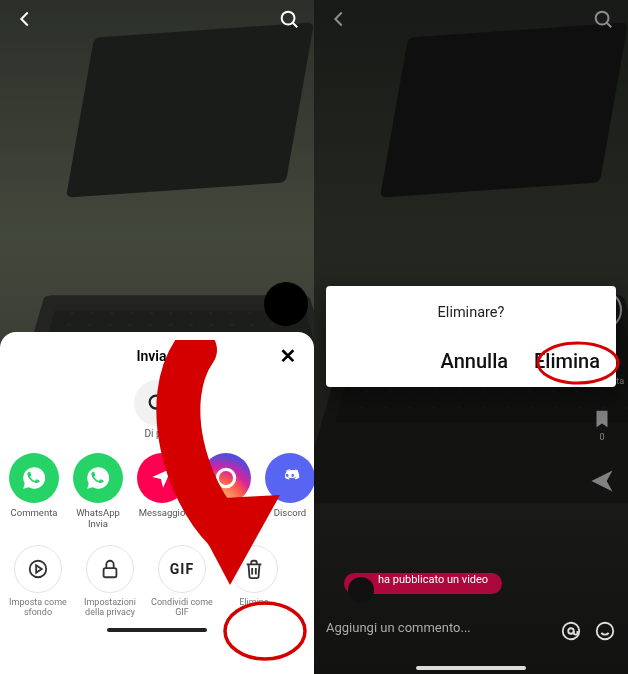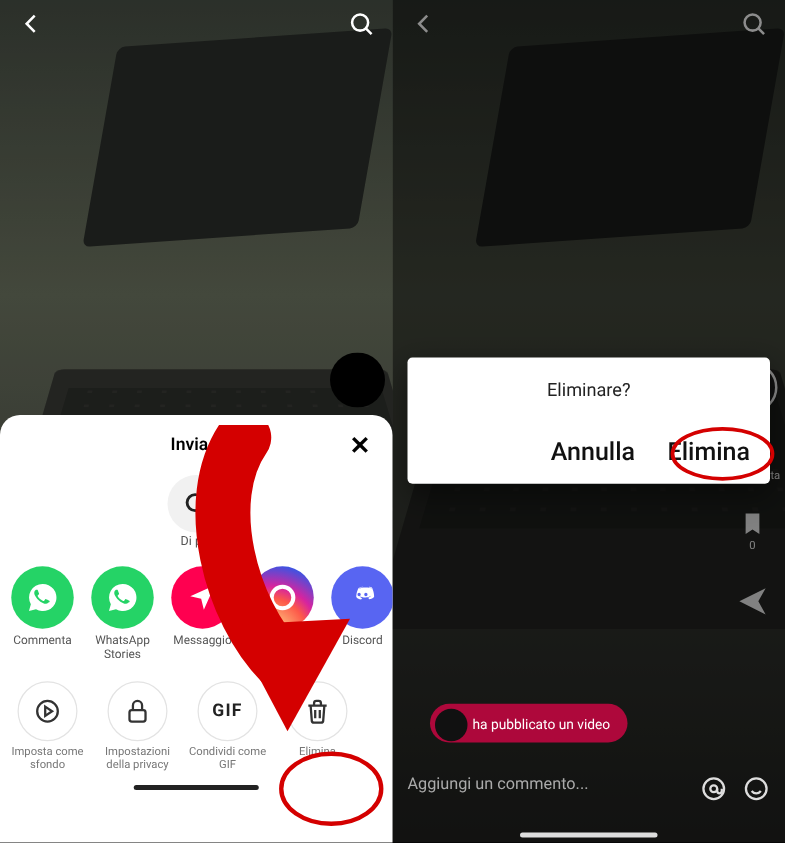--- a/index.html
+++ b/index.html
@@ -167,21 +167,21 @@
   .side-icons .sbtn{
     width:34px; height:34px; display:flex; flex-direction:column; align-items:center; justify-content:center;
   }
   .side-icons .sbtn svg{ width:28px; height:28px; fill:#ececec; }
   .side-icons .lbl{ font-size:9px; margin-top:2px; color:#eee; text-align:center;}
 
   .notif-pill{
     position:absolute; left:30px; bottom:80px; z-index:5;
     background: rgba(255,0,80,.65);
     color:#fff; font-size:11px;
-    padding:10px 14px 8px 34px; border-radius:22px;
+    padding:0 14px 8px 34px; border-radius:22px;
     max-width:230px;
   }
   .notif-pill::before{
     content:""; position:absolute; left:4px; top:4px;
     width:26px; height:26px; border-radius:50%; background:#111;
   }
 
   .comment-bar{
     position:absolute; left:0; right:0; bottom:0; height:54px;
     display:flex; align-items:flex-start; padding:0 12px; gap:12px;
@@ -255,21 +255,21 @@
             </svg>
         </div>
         <span>Commenta</span>
       </div>
       <div class="app-item">
         <div class="app-ico wa">
           <svg viewBox="0 0 24 24">
               <path d="M12 2a10 10 0 0 0-8.6 15L2 22l5.2-1.4A10 10 0 1 0 12 2zm4.6 13.5c-.2.6-1.3 1.1-1.8 1.1-.5.1-1 .1-3.3-1-2.8-1.3-4.5-4.2-4.6-4.4-.1-.2-1-1.4-1-2.6 0-1.2.6-1.8.9-2 .2-.2.5-.3.7-.3h.5c.2 0 .4 0 .6.5.2.6.8 2 .8 2.1.1.1.1.3 0 .5-.1.2-.2.3-.3.5l-.5.5c-.1.1-.3.3-.1.6.2.3.8 1.3 1.7 2.1 1.2 1 2.1 1.3 2.4 1.4.3.1.5.1.6-.1.2-.2.7-.8.9-1.1.2-.3.4-.2.6-.1.3.1 1.7.8 2 1 .3.1.5.2.5.3.1.1.1.6-.1 1z"></path>
             </svg>
         </div>
-        <span>WhatsApp Stories</span>
+        <span>WhatsApp Invia</span>
       </div>
       <div class="app-item">
         <div class="app-ico msg">
           <svg viewBox="0 0 24 24">
               <path d="M3 11l18-8-8 18-2-8-8-2z"></path>
             </svg>
         </div>
         <span>Messaggio</span>
       </div>
       <div class="app-item">

